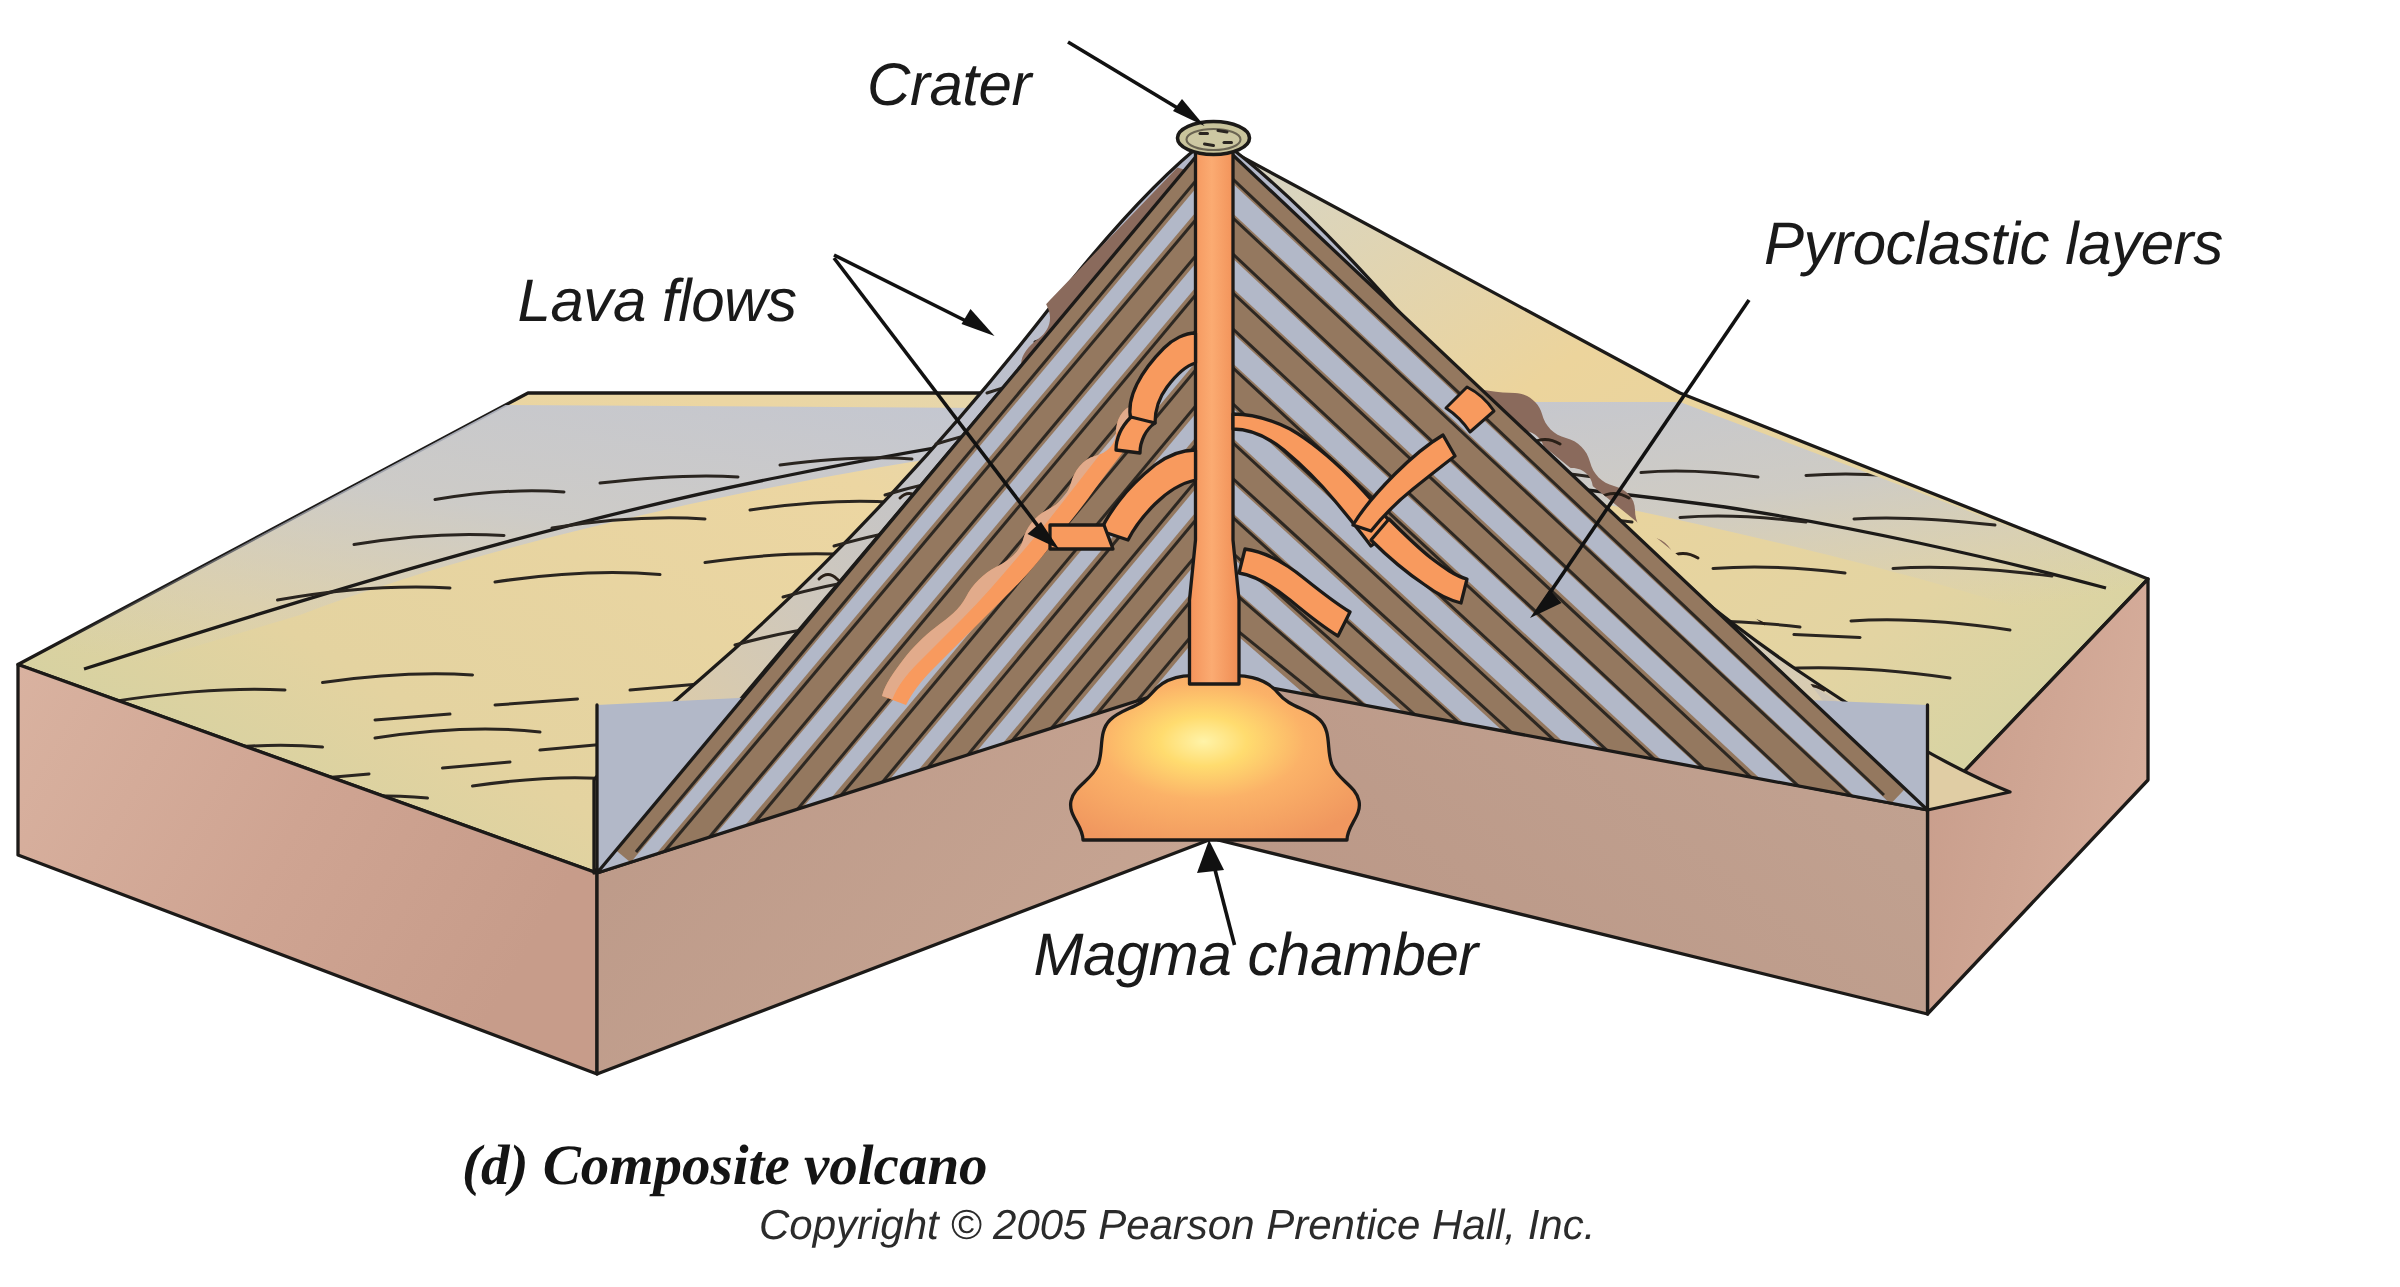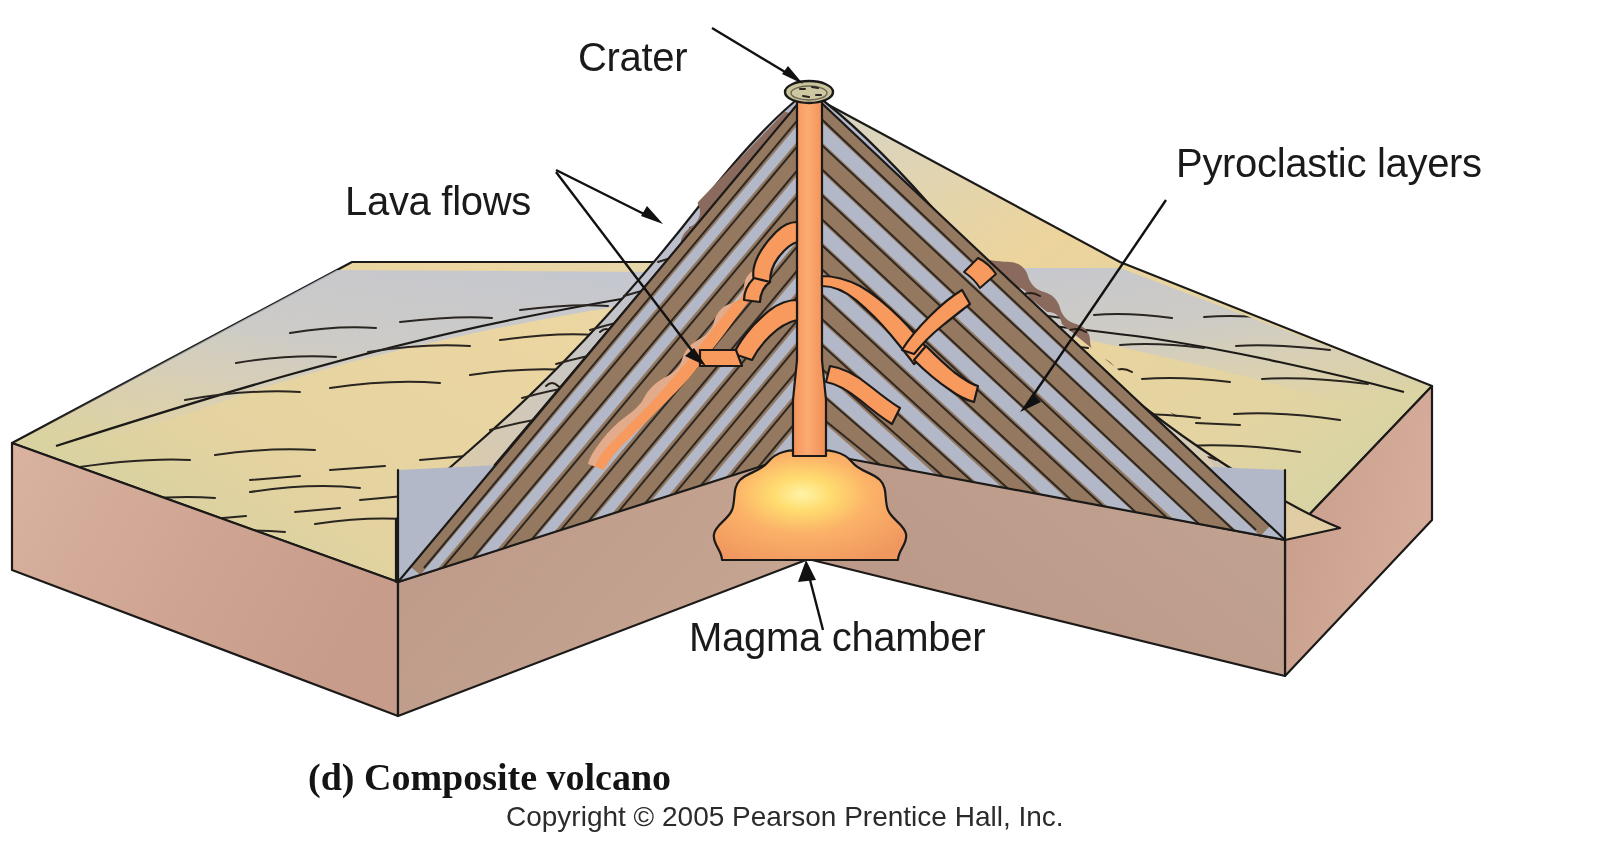--- a/index.html
+++ b/index.html
@@ -11,20 +11,21 @@
     width: 1600px;
     height: 858px;
     overflow: hidden;
     font-family: "Liberation Sans", sans-serif;
   }
   #figure {
     position: relative;
     width: 1600px;
     height: 852px;
     background: #ffffff;
+    font-style: italic;
   }
   #scene {
     position: absolute;
     left: 0;
     top: 0;
     width: 1600px;
     height: 858px;
   }
   .label-text {
     font-family: "Liberation Sans", sans-serif;

